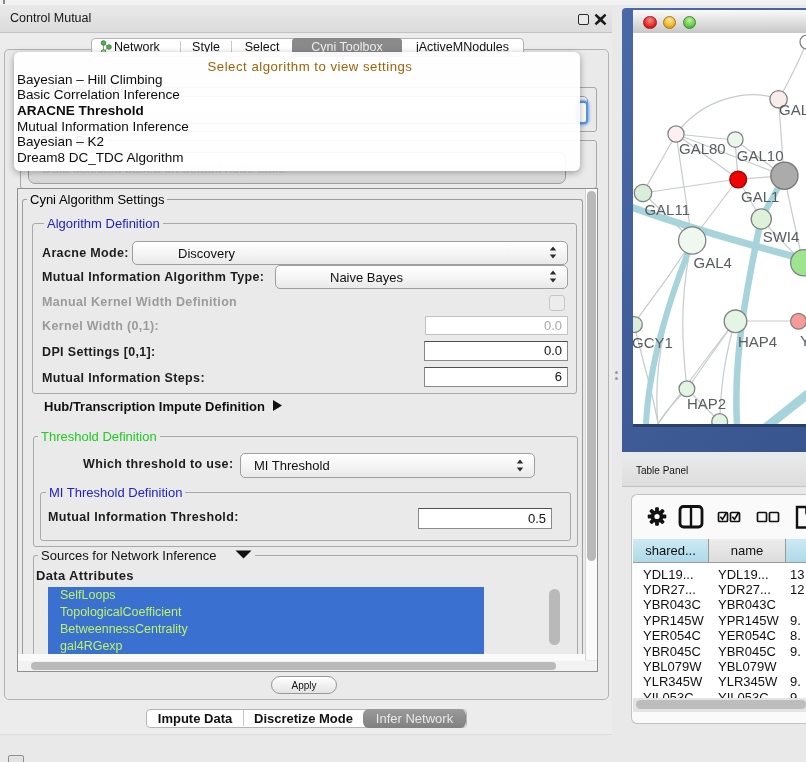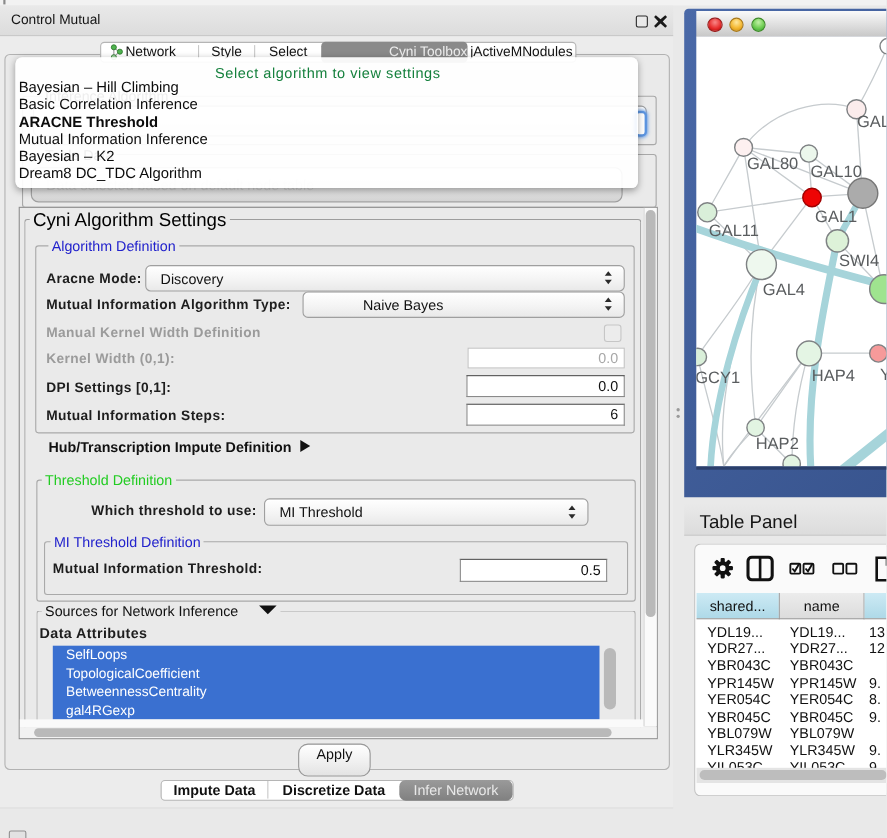--- a/index.html
+++ b/index.html
@@ -42,49 +42,49 @@
       <circle cx="3.5" cy="3" r="2.3" fill="#4fb44f" stroke="#2d7a2d" stroke-width="0.8"></circle>
       <circle cx="9" cy="7" r="2.3" fill="#4fb44f" stroke="#2d7a2d" stroke-width="0.8"></circle>
       <circle cx="3.5" cy="12" r="2.3" fill="#a6d8a6" stroke="#2d7a2d" stroke-width="0.8"></circle>
     </svg>
     <span class="abs" style="left:22px;top:0;line-height:19.5px;">Network</span>
   </div>
   <div style="width:1px;height:13px;background:#c8c8c8;"></div>
   <div style="width:50px;text-align:center;">Style</div>
   <div style="width:1px;height:13px;background:#c8c8c8;"></div>
   <div style="width:60px;text-align:center;">Select</div>
-  <div style="position:relative;width:133px;height:19.5px;background:#8a8a8a;border-radius:4px;color:#eeeeee;text-align:right;line-height:19px;">Cyni Toolbox</div>
+  <div style="position:relative;width:110px;height:19.5px;background:#8a8a8a;border-radius:4px;color:#eeeeee;text-align:center;line-height:19px;">Cyni Toolbox</div>
   <div style="flex:1;text-align:center;">jActiveMNodules</div>
 </div>
 
 <div id="bglayer">
 
   <div class="abs" style="left:20px;top:87px;width:575px;height:43px;border:1px solid #a8a8a8;border-radius:3px;"></div>
   <div class="fs-title" style="left:38px;top:81px;">Inference Algorithm</div>
   <div class="combo" style="left:30px;top:96px;width:556px;height:26px;"></div>
   <div class="abs" style="left:577px;top:100.5px;width:11px;height:23px;border-radius:4px;background:#fff;border:2px solid #5b94e0;box-shadow:0 0 3px 1px rgba(90,150,230,0.9);box-sizing:border-box;"></div>
 
   <div class="abs" style="left:20px;top:140px;width:575px;height:47px;border:1px solid #a8a8a8;border-radius:3px;"></div>
   <div class="fs-title" style="left:38px;top:134px;">Table Data</div>
   <div class="combo" style="left:28px;top:152px;width:536px;height:30px;border-radius:7px;background:linear-gradient(#fdfdfd,#ececec 60%,#d2d2d2);">
     <span class="ct" style="top:8px;color:#d6d6d6;">Data selected based on default node table</span>
   </div>
 </div>
 
 <div class="abs" style="left:17px;top:188px;width:581px;height:484px;border:1px solid #8f8f8f;background:#eaeaea;box-sizing:border-box;"></div>
 
 <div class="abs" style="left:22px;top:199px;width:559px;height:470px;border:1px solid #9d9d9d;border-bottom:none;border-radius:3px 3px 0 0;"></div>
-<div class="fs-title" style="left:27px;top:193px;font-size:17px;">Cyni Algorithm Settings</div>
+<div class="fs-title" style="left:27px;top:193px;font-size:13px;">Cyni Algorithm Settings</div>
 
 <div class="abs" style="left:32px;top:223px;width:543px;height:169px;border:1px solid #a9a9a9;border-radius:3px;"></div>
 <div class="fs-title" style="left:44px;top:217px;color:#2222cc;">Algorithm Definition</div>
 
 <div class="lbl" style="left:42px;top:246px;">Aracne Mode:</div>
 <div class="combo" style="left:132px;top:241px;width:434px;height:22px;">
-  <span class="ct" style="top:4px;">Discovery</span>
+  <span class="ct" style="top:4px;margin-left:32px;">Discovery</span>
   <svg class="carr" style="right:10px;top:4px;" width="8" height="13" viewBox="0 0 8 13">
       <path d="M4 0.5 L7.2 4.6 H0.8 Z" fill="#2a2a2a"></path>
       <path d="M4 12.5 L0.8 8.4 H7.2 Z" fill="#2a2a2a"></path>
     </svg>
 </div>
 
 <div class="lbl" style="left:42px;top:270px;">Mutual Information Algorithm Type:</div>
 <div class="combo" style="left:275px;top:265px;width:291px;height:22px;">
   <span class="ct" style="top:4px;margin-left:41px;">Naive Bayes</span>
   <svg class="carr" style="right:10px;top:4px;" width="8" height="13" viewBox="0 0 8 13">
@@ -128,50 +128,50 @@
 <div class="lbl" style="left:48px;top:510px;">Mutual Information Threshold:</div>
 <div class="tf" style="left:418px;top:508px;width:134px;height:21px;border:1px solid #8a8a8a;border-top-color:#515151;color:#111;line-height:19px;">0.5</div>
 
 <div class="abs" style="left:33px;top:555px;width:543px;height:105px;border:1px solid #a9a9a9;border-bottom:none;border-radius:3px 3px 0 0;"></div>
 <div class="fs-title" style="left:38px;top:549px;color:#111;">Sources for Network Inference&nbsp;&nbsp;&nbsp;&nbsp;&nbsp;<svg width="17" height="9" viewBox="0 0 17 9" style="vertical-align:1px;">
       <path d="M0.5 0.5 L16.5 0.5 L8.5 8.5 Z" fill="#111"></path>
     </svg></div>
 
 <div class="lbl" style="left:36px;top:568px;font-size:13px;">Data Attributes</div>
 
-<div class="abs" style="left:48px;top:587px;width:497px;height:67px;background:#3a70d0;color:#ffffff;font-size:12.5px;overflow:hidden;">
+<div class="abs" style="left:48px;top:587px;width:436px;height:67px;background:#3a70d0;color:#bef264;font-size:12.5px;overflow:hidden;">
   <div style="padding:0 0 0 12px;line-height:17px;">SelfLoops<br>TopologicalCoefficient<br>BetweennessCentrality<br>gal4RGexp</div>
 </div>
 <div class="abs" style="left:549px;top:589px;width:11px;height:56px;background:#b9b9b9;border-radius:6px;"></div>
 
 <div class="abs" style="left:18px;top:654px;width:567px;height:7px;background:#fafafa;"></div>
 
 <div class="abs" style="left:585px;top:189px;width:12px;height:471px;background:#fafafa;border-left:1px solid #d5d5d5;box-sizing:border-box;"></div>
 <div class="abs" style="left:586.5px;top:191px;width:9px;height:370px;background:#b9b9b9;border-radius:5px;"></div>
 <div class="abs" style="left:18px;top:661px;width:579px;height:10px;background:#f2f2f2;"></div>
 <div class="abs" style="left:31px;top:662px;width:525px;height:8px;background:#b9b9b9;border-radius:4px;"></div>
 
-<div class="abs" style="left:271px;top:676px;width:66px;height:30px;border:1px solid #989898;border-radius:9px;background:linear-gradient(#ffffff,#f0f0f0 55%,#e3e3e3);text-align:center;line-height:18px;font-size:13px;color:#111;box-sizing:border-box;">Apply</div>
+<div class="abs" style="left:271px;top:676px;width:66px;height:18px;border:1px solid #989898;border-radius:9px;background:linear-gradient(#ffffff,#f0f0f0 55%,#e3e3e3);text-align:center;line-height:18px;font-size:10px;color:#111;box-sizing:border-box;">Apply</div>
 
 <div class="abs" style="left:146px;top:708.5px;width:321px;height:19.5px;background:#fff;border:1px solid #b5b5b5;border-radius:4px;box-sizing:border-box;display:flex;align-items:center;font-size:13px;color:#111;">
   <div style="width:96px;text-align:center;font-weight:bold;">Impute Data</div>
   <div style="width:1px;height:16px;background:#c8c8c8;"></div>
-  <div style="width:119px;text-align:center;font-weight:bold;">Discretize Data</div>
+  <div style="width:119px;text-align:center;font-weight:bold;">Discretize Mode</div>
   <div style="flex:1;height:19.5px;background:linear-gradient(#9a9a9a,#808080);border-radius:6px;color:#e8e8e8;text-align:center;line-height:19.5px;">Infer Network</div>
 </div>
 
 <div class="abs" style="left:0;top:734px;width:612px;height:1px;background:#dcdcdc;"></div>
 
 <div class="abs" style="left:615px;top:371px;width:3px;height:3px;background:#9a9a9a;border-radius:50%;"></div>
 <div class="abs" style="left:615px;top:377px;width:3px;height:3px;background:#9a9a9a;border-radius:50%;"></div>
 
 <div class="abs" style="left:8px;top:755px;width:14px;height:14px;border:1.5px solid #8f8f8f;background:#e2e2e2;border-radius:2px;"></div>
 
 <div class="abs" style="left:14px;top:52px;width:566px;height:119px;background:rgba(255,255,255,0.93);border-radius:6px;box-shadow:0 2px 7px rgba(0,0,0,0.35);"></div>
-<div class="abs" style="left:0;top:59px;width:596px;text-align:center;font-size:13.2px;letter-spacing:0.5px;color:#15803d;">Select algorithm to view settings</div>
+<div class="abs" style="left:0;top:59px;width:596px;text-align:center;font-size:13.2px;letter-spacing:0.5px;color:#a16207;padding-left:12px;">Select algorithm to view settings</div>
 <div class="abs" style="left:17px;top:71.5px;font-size:13.5px;line-height:15.7px;color:#0c0c0c;">
 Bayesian – Hill Climbing<br>
 Basic Correlation Inference<br>
 <span class="b">ARACNE Threshold</span><br>
 Mutual Information Inference<br>
 Bayesian – K2<br>
 Dream8 DC_TDC Algorithm
 </div>
 
 <div class="abs" style="left:622px;top:8px;width:184px;height:444px;background:linear-gradient(135deg,#4a69a8,#39558f);border-radius:4px 0 0 0;"></div>
@@ -246,21 +246,21 @@
     <text x="-1" y="315.1">GCY1</text>
     <text x="105" y="313.8">HAP4</text>
     <text x="167" y="312.5">Y</text>
     <text x="54" y="375.5">HAP2</text>
   </g>
 </svg>
 
 <div class="abs" style="left:633px;top:424px;width:173px;height:3px;background:#2b3f6b;"></div>
 
 <div class="abs" style="left:622px;top:458px;width:184px;height:28px;background:linear-gradient(#e9e9e9,#dcdcdc);border-bottom:1px solid #c3c3c3;"></div>
-<div class="abs" style="left:636px;top:465px;font-size:17px;color:#151515;">Table Panel</div>
+<div class="abs" style="left:636px;top:465px;font-size:10px;color:#151515;">Table Panel</div>
 
 <div class="abs" style="left:631px;top:494px;width:175px;height:230px;background:#fafafa;border:1px solid #c2c2c2;border-radius:6px 0 0 6px;border-right:none;box-sizing:border-box;"></div>
 
 <svg class="abs" style="left:646px;top:505px;" width="160" height="25" viewBox="0 0 160 25">
 
   <g transform="translate(11,11.5)" fill="#111">
     <g>
       <rect x="-1.9" y="-9.3" width="3.8" height="18.6" rx="1"></rect>
       <rect x="-1.9" y="-9.3" width="3.8" height="18.6" rx="1" transform="rotate(45)"></rect>
       <rect x="-1.9" y="-9.3" width="3.8" height="18.6" rx="1" transform="rotate(90)"></rect>

